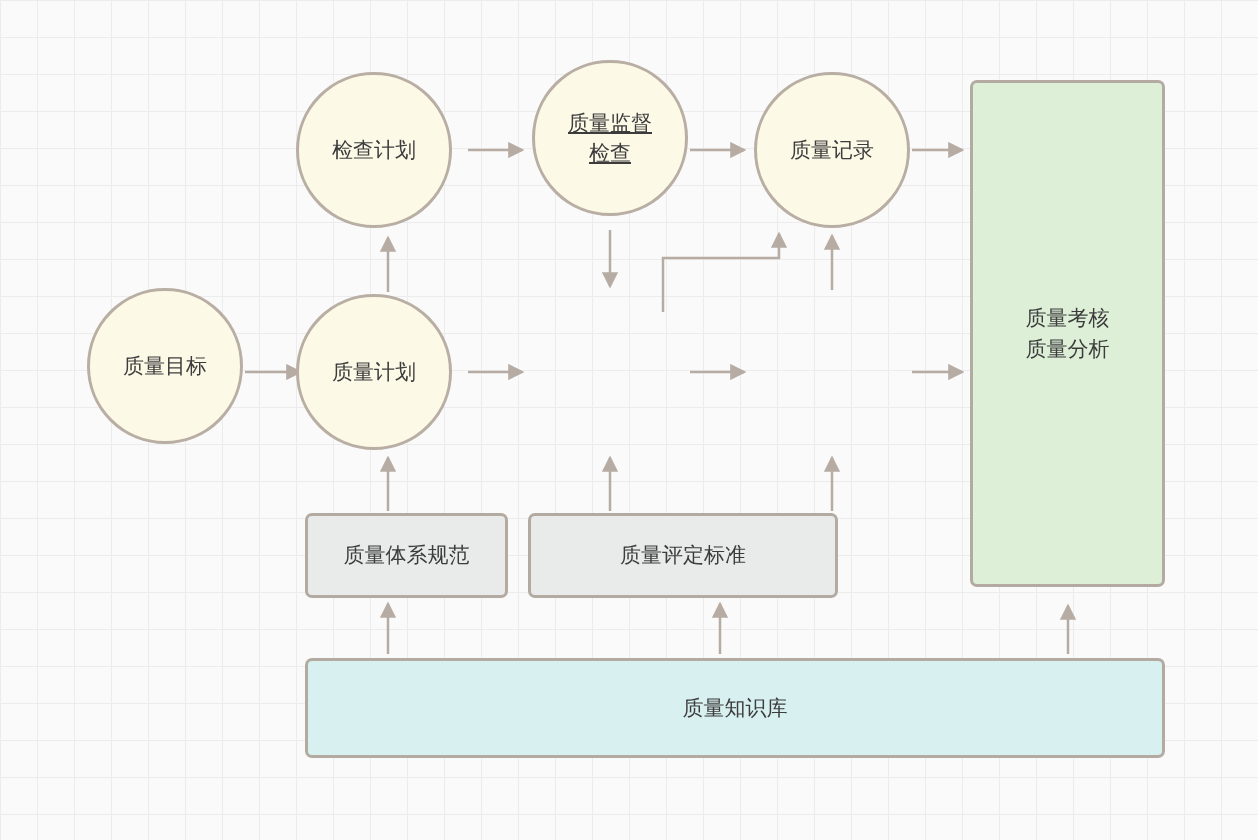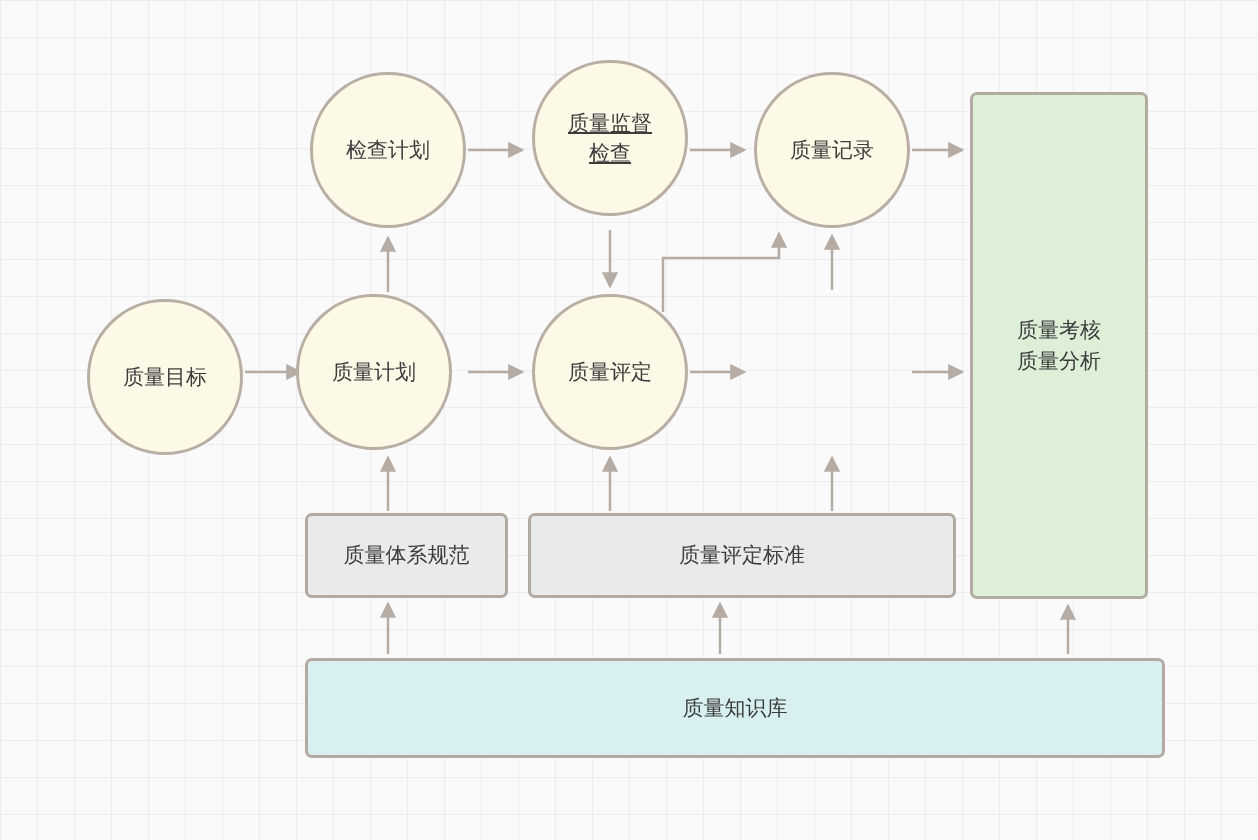--- a/index.html
+++ b/index.html
@@ -82,50 +82,47 @@
     <path class="edge" d="M663,312 L663,258 L779,258 L779,234" marker-end="url(#arrow)"></path>
     <line class="edge" x1="832" y1="290" x2="832" y2="236" marker-end="url(#arrow)"></line>
     <line class="edge" x1="388" y1="511" x2="388" y2="458" marker-end="url(#arrow)"></line>
     <line class="edge" x1="610" y1="511" x2="610" y2="458" marker-end="url(#arrow)"></line>
     <line class="edge" x1="832" y1="511" x2="832" y2="458" marker-end="url(#arrow)"></line>
     <line class="edge" x1="388" y1="654" x2="388" y2="604" marker-end="url(#arrow)"></line>
     <line class="edge" x1="720" y1="654" x2="720" y2="604" marker-end="url(#arrow)"></line>
     <line class="edge" x1="1068" y1="654" x2="1068" y2="606" marker-end="url(#arrow)"></line>
   </svg>
 
-  <div class="node circle" style="left:310px; top:72px;">
+  <div class="node circle" style="left:296px; top:72px;">
     <span class="label">检查计划</span>
   </div>
   <div class="node circle" style="left:532px; top:60px;text-decoration:underline;">
     <span class="label">质量监督
 检查</span>
   </div>
   <div class="node circle" style="left:754px; top:72px;font-family:Liberation Serif, serif;">
     <span class="label">质量记录</span>
   </div>
 
-  <div class="node circle" style="left:87px; top:299px;">
+  <div class="node circle" style="left:87px; top:288px;">
     <span class="label">质量目标</span>
   </div>
   <div class="node circle" style="left:296px; top:294px;">
     <span class="label">质量计划</span>
   </div>
-  <div class="node circle" style="left:532px; top:294px;">
-    <span class="label">质量评定</span>
-  </div>
 
-  <div class="node rect green" style="left:970px; top:92px; width:178px; height:507px;">
+  <div class="node rect green" style="left:970px; top:80px; width:195px; height:507px;">
     <span class="label">质量考核
 质量分析</span>
   </div>
 
   <div class="node rect gray" style="left:305px; top:513px; width:203px; height:85px;">
     <span class="label">质量体系规范</span>
   </div>
-  <div class="node rect gray" style="left:528px; top:513px; width:428px; height:85px;">
+  <div class="node rect gray" style="left:528px; top:513px; width:310px; height:85px;">
     <span class="label">质量评定标准</span>
   </div>
 
   <div class="node rect cyan" style="left:305px; top:658px; width:860px; height:100px;">
     <span class="label">质量知识库</span>
   </div>
 
 </div>
 
 </body></html>

